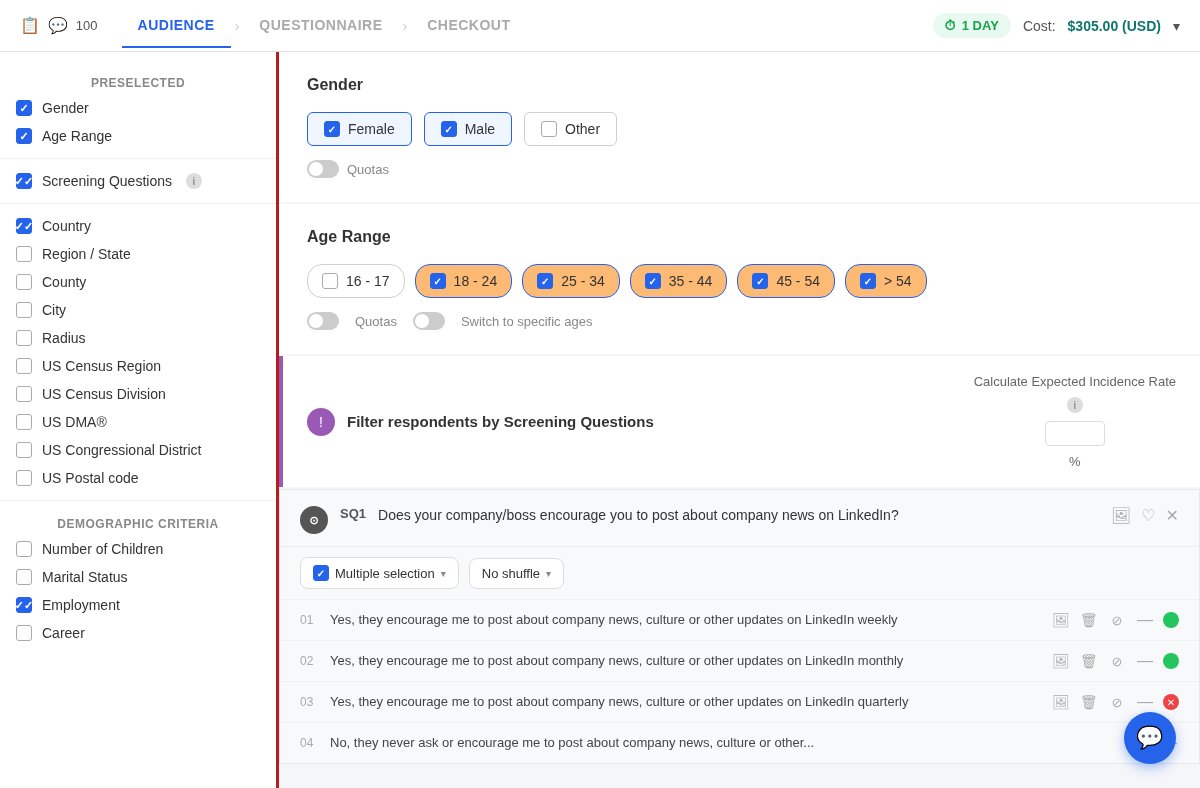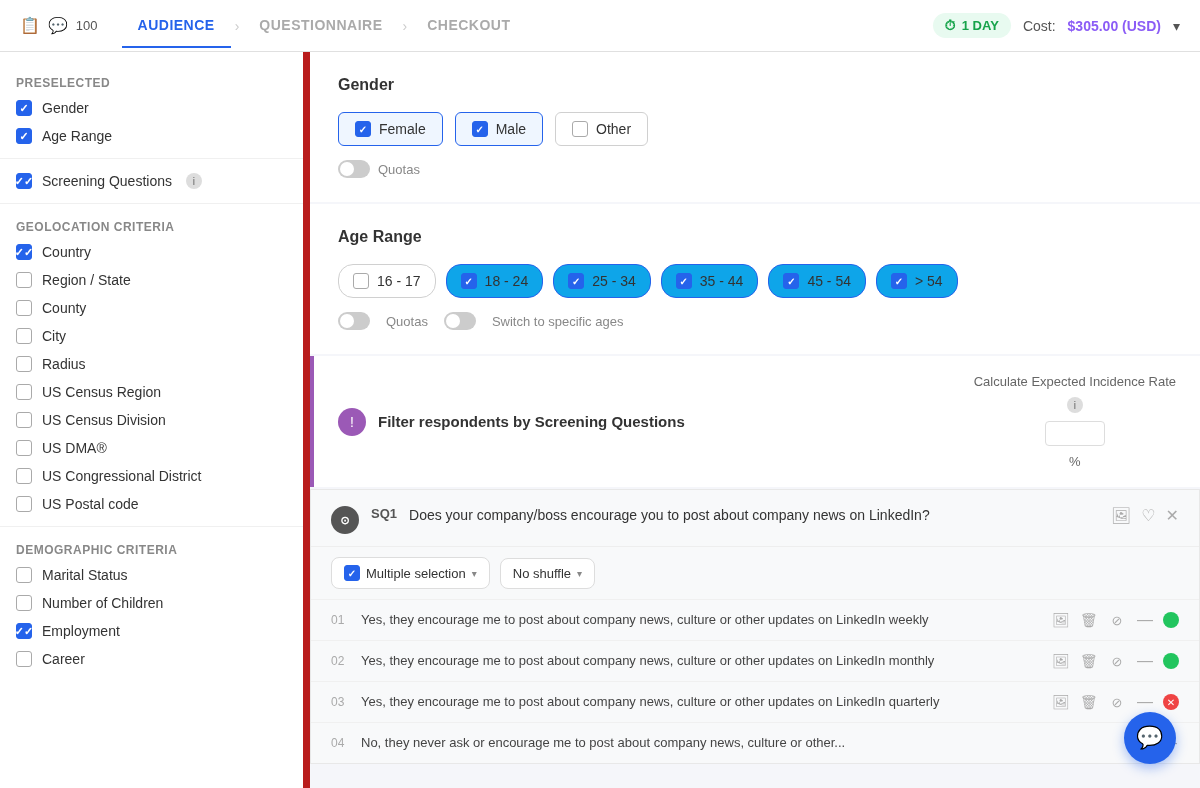--- a/index.html
+++ b/index.html
@@ -11,28 +11,28 @@
     .header-icon { color: #555; font-size: 16px; }
     .header-count { font-size: 13px; color: #555; font-weight: 500; }
     .nav-tabs { display: flex; align-items: center; gap: 0; flex: 1; }
     .nav-tab { padding: 0 16px; height: 44px; display: flex; align-items: center; font-size: 14px; font-weight: 600; color: #aaa; cursor: pointer; border-bottom: 2px solid transparent; text-transform: uppercase; letter-spacing: 0.5px; }
     .nav-tab.active { color: #2563eb; border-bottom: 2px solid #2563eb; }
     .nav-sep { color: #ccc; margin: 0 4px; }
     .header-right { display: flex; align-items: center; gap: 12px; margin-left: auto; }
     .time-badge { background: #e8faf0; color: #16a34a; border-radius: 20px; padding: 4px 12px; font-size: 13px; font-weight: 600; display: flex; align-items: center; gap: 6px; }
     .time-icon { font-size: 14px; }
     .cost-text { font-size: 14px; color: #555; }
-    .cost-value { font-weight: 700; color: #8b5cf6; }
+    .cost-value { font-weight: 700; color: #0f766e; }
     .cost-dropdown { color: #555; cursor: pointer; }
 
     
     .main { display: flex; flex: 1; overflow: hidden; }
 
     
-    .sidebar { width: 310px; background: #fff; border-right: 7px solid #b91c1c; overflow-y: auto; padding: 16px 0; flex-shrink: 0; }
+    .sidebar { width: 279px; background: #fff; border-right: 3px solid #b91c1c; overflow-y: auto; padding: 16px 0; flex-shrink: 0; text-align: center; }
     .sidebar-section-title { font-size: 12px; font-weight: 700; color: #888; text-transform: uppercase; letter-spacing: 0.5px; padding: 8px 16px 4px; }
     .sidebar-item { display: flex; align-items: center; gap: 10px; padding: 6px 16px; cursor: pointer; }
     .sidebar-item label { font-size: 14px; color: #333; cursor: pointer; }
     .cb { width: 16px; height: 16px; border: 1.5px solid #aaa; border-radius: 3px; display: flex; align-items: center; justify-content: center; flex-shrink: 0; background: #fff; }
     .cb.checked { background: #2563eb; border-color: #2563eb; }
     .cb.checked::after { content: '✓'; color: #fff; font-size: 11px; font-weight: 700; }
     .sidebar-divider { height: 1px; background: #f0f0f0; margin: 8px 0; }
     .preselected-item { display: flex; align-items: center; gap: 10px; padding: 6px 16px; }
     .preselected-item label { font-size: 14px; color: #333; }
     .info-icon { width: 16px; height: 16px; border-radius: 50%; background: #ddd; display: flex; align-items: center; justify-content: center; font-size: 10px; color: #666; cursor: pointer; margin-left: 4px; }
@@ -52,21 +52,21 @@
     .option-cb.checked { background: #2563eb; border-color: #2563eb; }
     .option-cb.checked::after { content: '✓'; color: #fff; font-size: 10px; font-weight: 700; }
     .quotas-row { display: flex; align-items: center; gap: 8px; margin-top: 14px; }
     .toggle { width: 32px; height: 18px; border-radius: 9px; background: #ccc; position: relative; cursor: pointer; }
     .toggle::after { content: ''; width: 14px; height: 14px; border-radius: 50%; background: #fff; position: absolute; top: 2px; left: 2px; transition: left 0.2s; }
     .toggle-label { font-size: 13px; color: #888; }
 
     
     .age-options { display: flex; align-items: center; gap: 10px; flex-wrap: wrap; }
     .age-btn { display: flex; align-items: center; gap: 8px; border: 1.5px solid #d0d0d0; border-radius: 15px; padding: 8px 14px; cursor: pointer; background: #fff; font-size: 14px; }
-    .age-btn.selected { border-color: #2563eb; background: #0ea5e9; }
+    .age-btn.selected { border-color: #2563eb; background: #fdba74; }
     .age-quotas-row { display: flex; align-items: center; gap: 16px; margin-top: 14px; }
 
     
     .filter-card { background: #fff; margin-bottom: 2px; padding: 0; border-left: 4px solid #9b59b6; }
     .filter-header { display: flex; align-items: center; gap: 12px; padding: 18px 24px; }
     .filter-icon { width: 28px; height: 28px; border-radius: 50%; background: #9b59b6; display: flex; align-items: center; justify-content: center; color: #fff; font-size: 14px; flex-shrink: 0; }
     .filter-title { font-size: 15px; font-weight: 600; color: #333; flex: 1; }
     .incidence-section { display: flex; align-items: center; gap: 8px; margin-left: auto; flex-direction: column; }
     .incidence-label { font-size: 13px; color: #666; }
     .incidence-info { width: 16px; height: 16px; border-radius: 50%; background: #ddd; display: flex; align-items: center; justify-content: center; font-size: 10px; color: #666; }
@@ -152,21 +152,20 @@
     <div class="preselected-item">
       <div class="cb checked" style="background:#2563eb;border-color:#2563eb;">
         <span style="color:#fff;font-size:11px;font-weight:700;">✓</span>
       </div>
       <label>Screening Questions</label>
       <div class="info-icon">i</div>
     </div>
 
     <div class="sidebar-divider"></div>
 
-    <div class="sidebar-section-title">Geolocation criteria</div>
 
     <div class="sidebar-item">
       <div class="cb checked">
           <span style="color:#fff;font-size:11px;font-weight:700;">✓</span>
         </div>
       <label>Country</label>
     </div>
     <div class="sidebar-item">
       <div class="cb"></div>
       <label>Region / State</label>
@@ -203,25 +202,25 @@
       <div class="cb"></div>
       <label>US Postal code</label>
     </div>
 
     <div class="sidebar-divider"></div>
 
     <div class="sidebar-section-title">Demographic criteria</div>
 
     <div class="sidebar-item">
       <div class="cb"></div>
+      <label>Number of Children</label>
+    </div>
+    <div class="sidebar-item">
+      <div class="cb"></div>
       <label>Marital Status</label>
-    </div>
-    <div class="sidebar-item">
-      <div class="cb"></div>
-      <label>Number of Children</label>
     </div>
     <div class="sidebar-item">
       <div class="cb checked">
           <span style="color:#fff;font-size:11px;font-weight:700;">✓</span>
         </div>
       <label>Employment</label>
     </div>
     <div class="sidebar-item">
       <div class="cb"></div>
       <label>Career</label>

